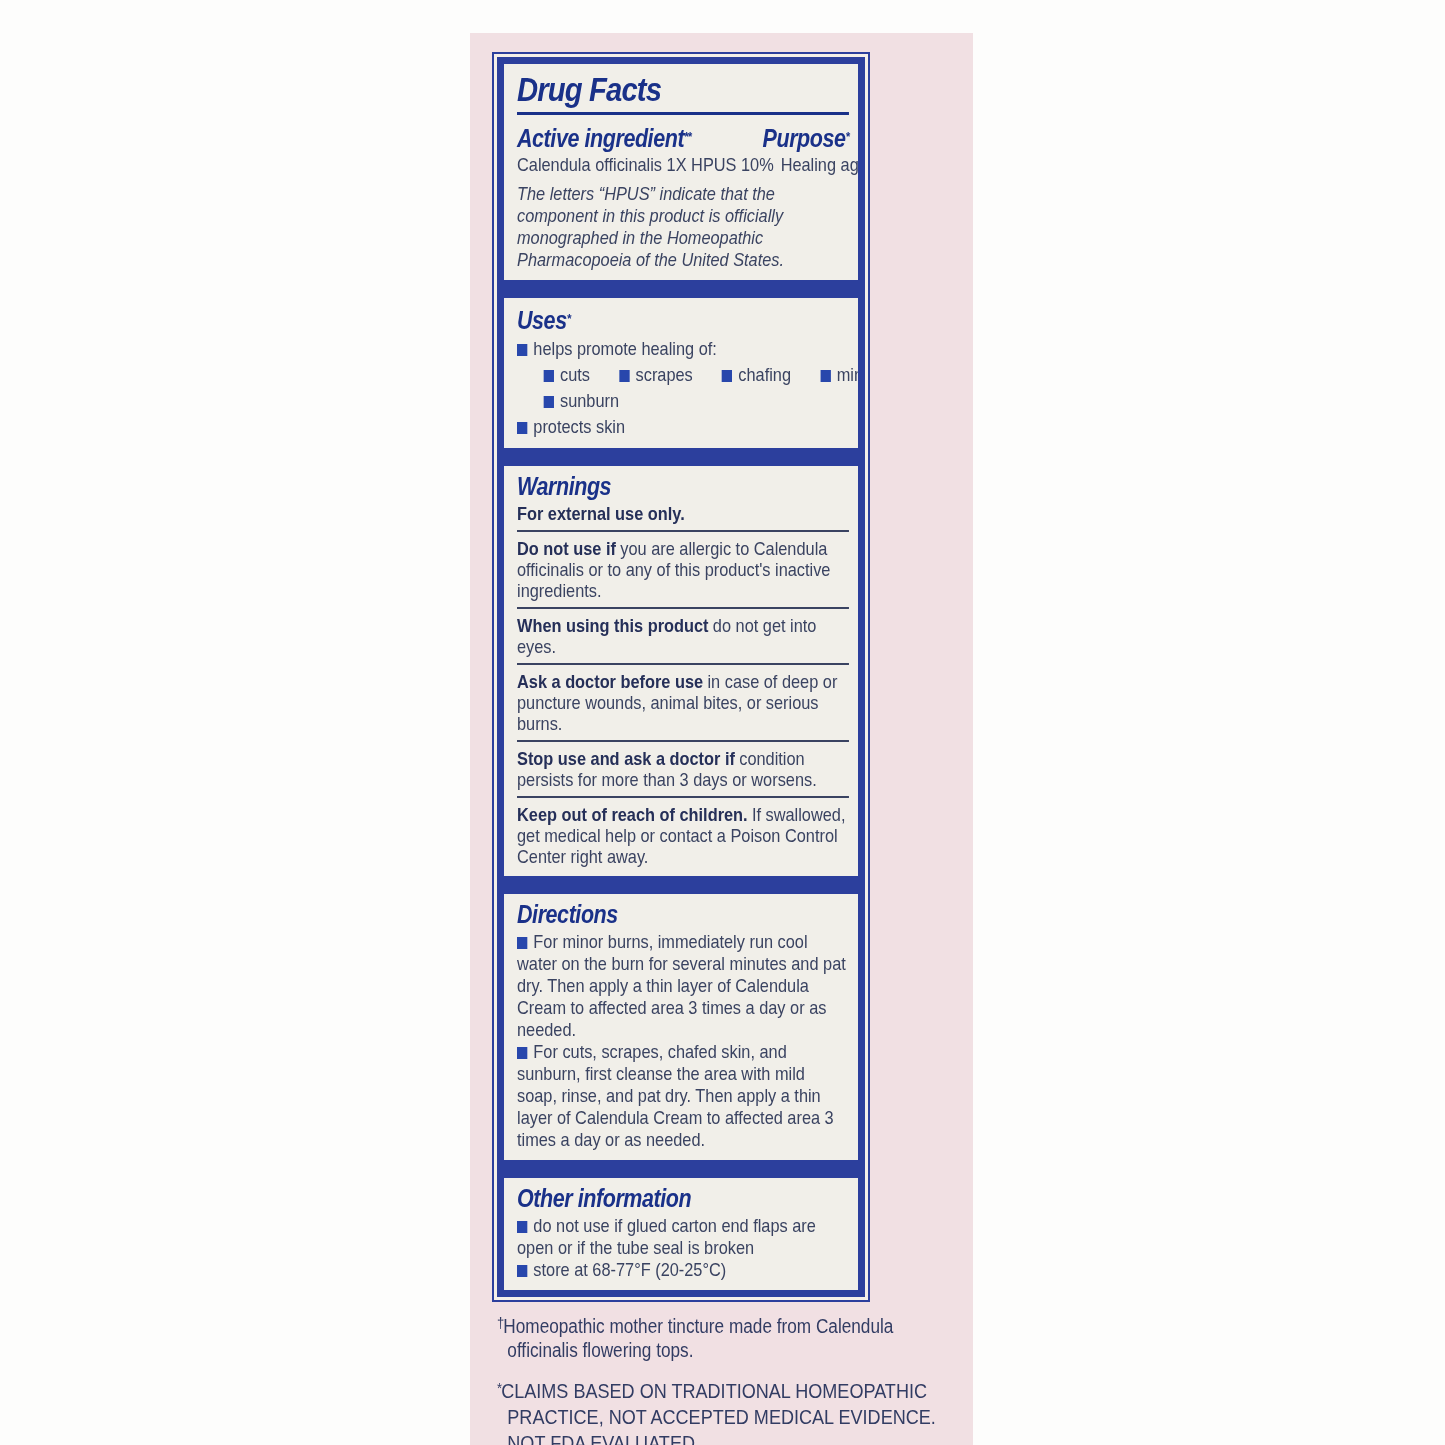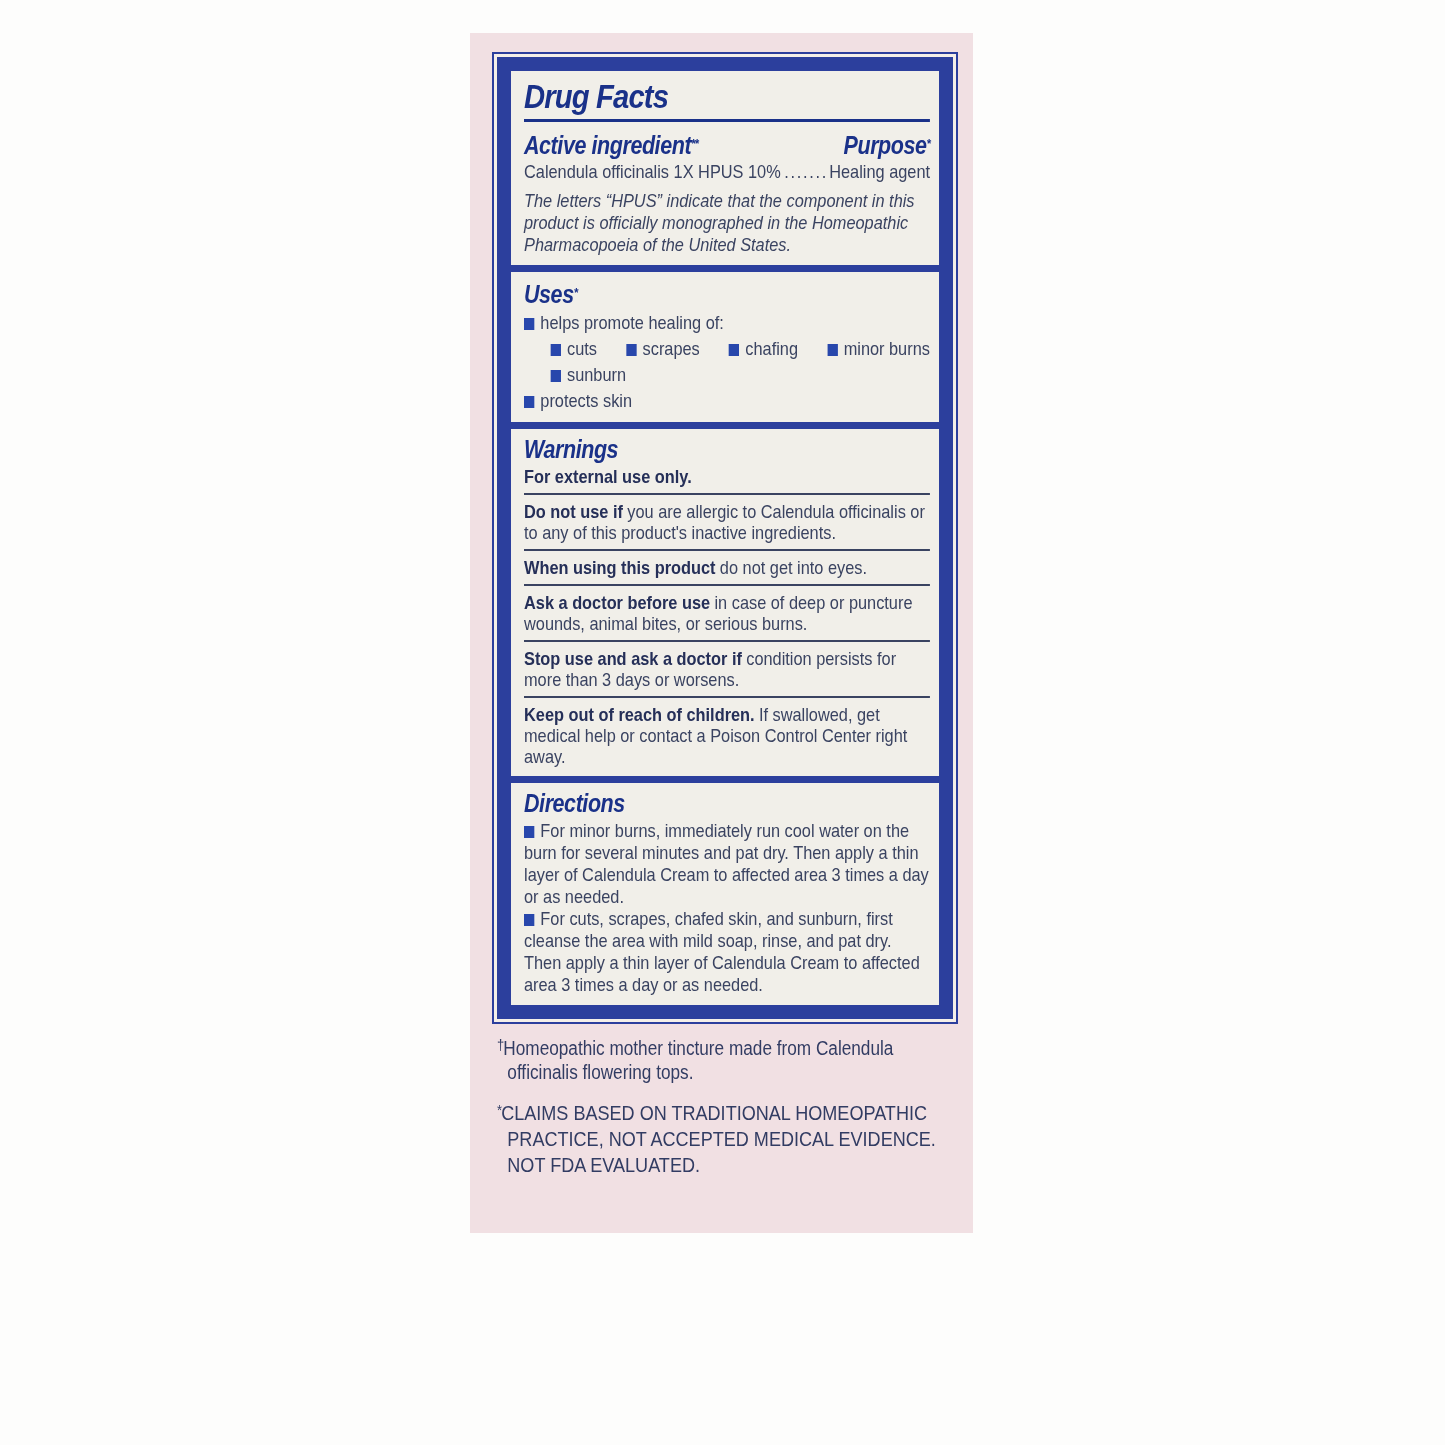--- a/index.html
+++ b/index.html
@@ -10,25 +10,25 @@
     -webkit-font-smoothing:antialiased;
   }
   .panel{
     position:absolute;left:470px;top:33px;width:503px;
     background:#f1e0e3;
     padding-bottom:42px;
     box-sizing:border-box;
   }
   .frame{
     margin:24px 16px 0 27px;
-    width:456px;
+    width:368px;
     box-sizing:border-box;
     background:#2c3f9d;
-    padding:14px;
-    display:flex;flex-direction:column;gap:7px;
+    padding:7px;
+    display:flex;flex-direction:column;gap:18px;
     box-shadow:0 0 0 3px #f4efe9, 0 0 0 5px #2c3f9d;
   }
   .box{
     background:#f1efe9;
     padding:6px 9px 9px 13px;
     overflow:hidden;
   }
   .cond{
     width:116.3%;
     transform:scaleX(0.86);
@@ -161,20 +161,27 @@
     </section>
 
     <section class="box">
       <div class="cond">
         <h2 class="h2">Directions</h2>
         <p class="dir-item"><span class="sq"></span><span>For minor burns, immediately run cool water on the burn for several minutes and pat dry. Then apply a thin layer of Calendula Cream to affected area 3 times a day or as needed.</span></p>
         <p class="dir-item"><span class="sq"></span><span>For cuts, scrapes, chafed skin, and sunburn, first cleanse the area with mild soap, rinse, and pat dry. Then apply a thin layer of Calendula Cream to affected area 3 times a day or as needed.</span></p>
       </div>
     </section>
 
+    <section class="box">
+      <div class="cond">
+        <h2 class="h2">Other information</h2>
+        <p class="dir-item"><span class="sq"></span><span>do not use if glued carton end flaps are open or if the tube seal is broken</span></p>
+        <p class="dir-item"><span class="sq"></span><span>store at 68-77°F (20-25°C)</span></p>
+      </div>
+    </section>
 
 
 
   </div>
 
   <div class="footnotes">
     <div class="cond">
       <p class="fn"><sup class="fnmark">†</sup><span>Homeopathic mother tincture made from Calendula officinalis flowering tops.</span></p>
       <p class="fn caps"><sup class="fnmark">*</sup><span>CLAIMS BASED ON TRADITIONAL HOMEOPATHIC PRACTICE, NOT ACCEPTED MEDICAL EVIDENCE. NOT FDA EVALUATED.</span></p>
 

